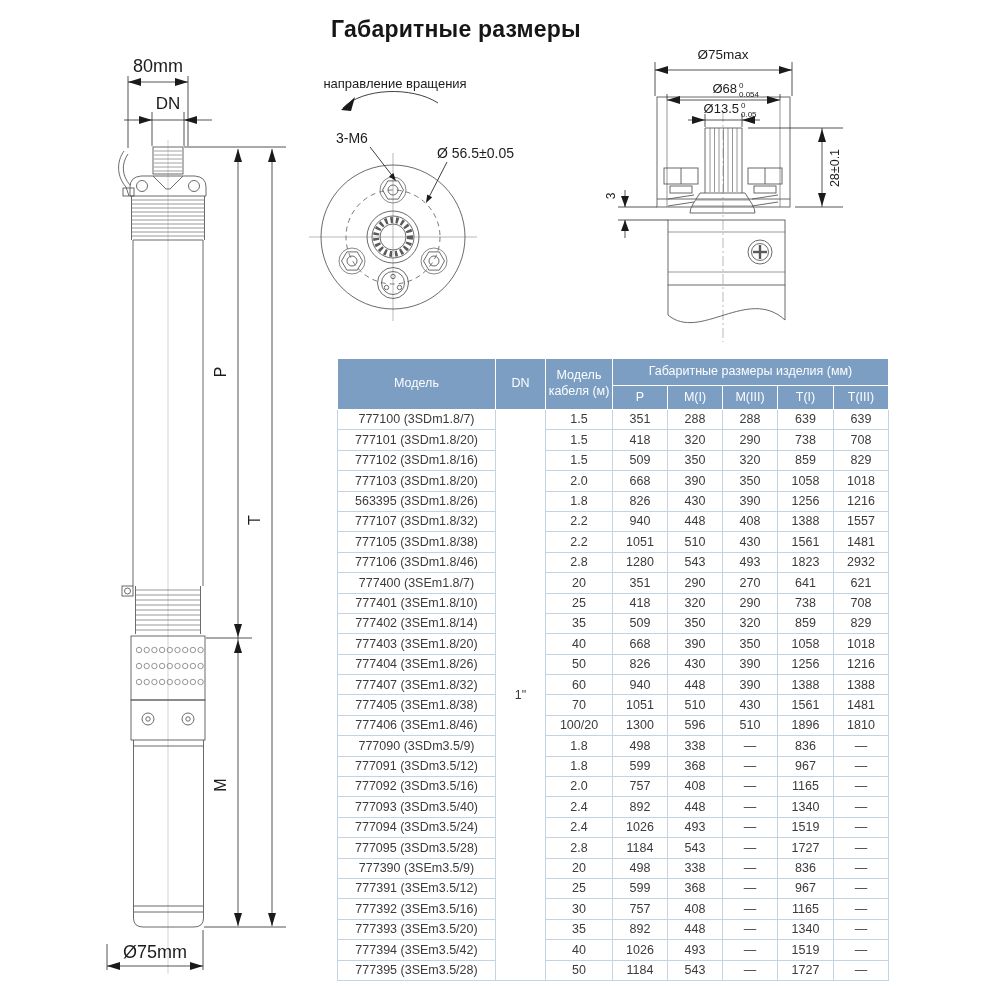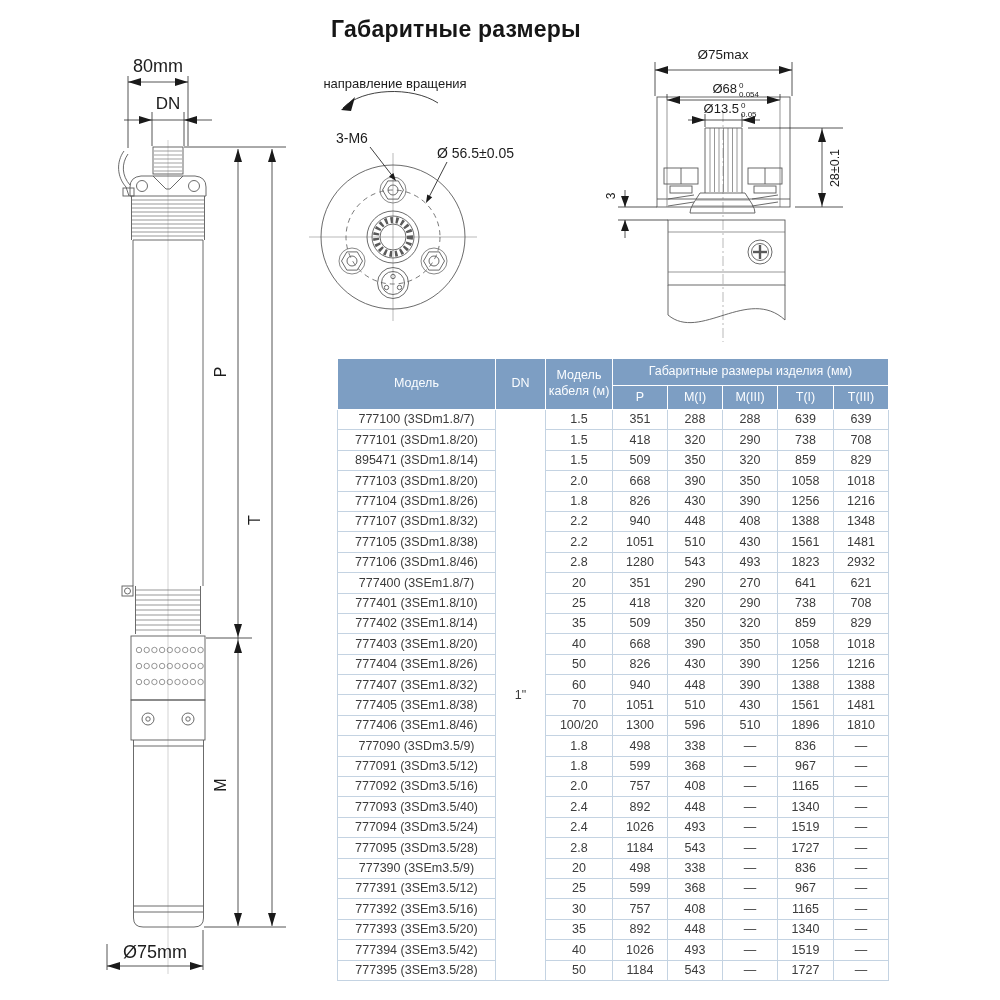--- a/index.html
+++ b/index.html
@@ -369,54 +369,54 @@
       <tr>
         <td>777101 (3SDm1.8/20)</td>
         <td>1.5</td>
         <td>418</td>
         <td>320</td>
         <td>290</td>
         <td>738</td>
         <td>708</td>
       </tr>
       <tr>
-        <td>895471 (3SDm1.8/14)</td>
+        <td>777102 (3SDm1.8/16)</td>
         <td>1.5</td>
         <td>509</td>
         <td>350</td>
         <td>320</td>
         <td>859</td>
         <td>829</td>
       </tr>
       <tr>
         <td>777103 (3SDm1.8/20)</td>
         <td>2.0</td>
         <td>668</td>
         <td>390</td>
         <td>350</td>
         <td>1058</td>
         <td>1018</td>
       </tr>
       <tr>
-        <td>777104 (3SDm1.8/26)</td>
+        <td>563395 (3SDm1.8/26)</td>
         <td>1.8</td>
         <td>826</td>
         <td>430</td>
         <td>390</td>
         <td>1256</td>
         <td>1216</td>
       </tr>
       <tr>
         <td>777107 (3SDm1.8/32)</td>
         <td>2.2</td>
         <td>940</td>
         <td>448</td>
         <td>408</td>
         <td>1388</td>
-        <td>1348</td>
+        <td>1557</td>
       </tr>
       <tr>
         <td>777105 (3SDm1.8/38)</td>
         <td>2.2</td>
         <td>1051</td>
         <td>510</td>
         <td>430</td>
         <td>1561</td>
         <td>1481</td>
       </tr>

